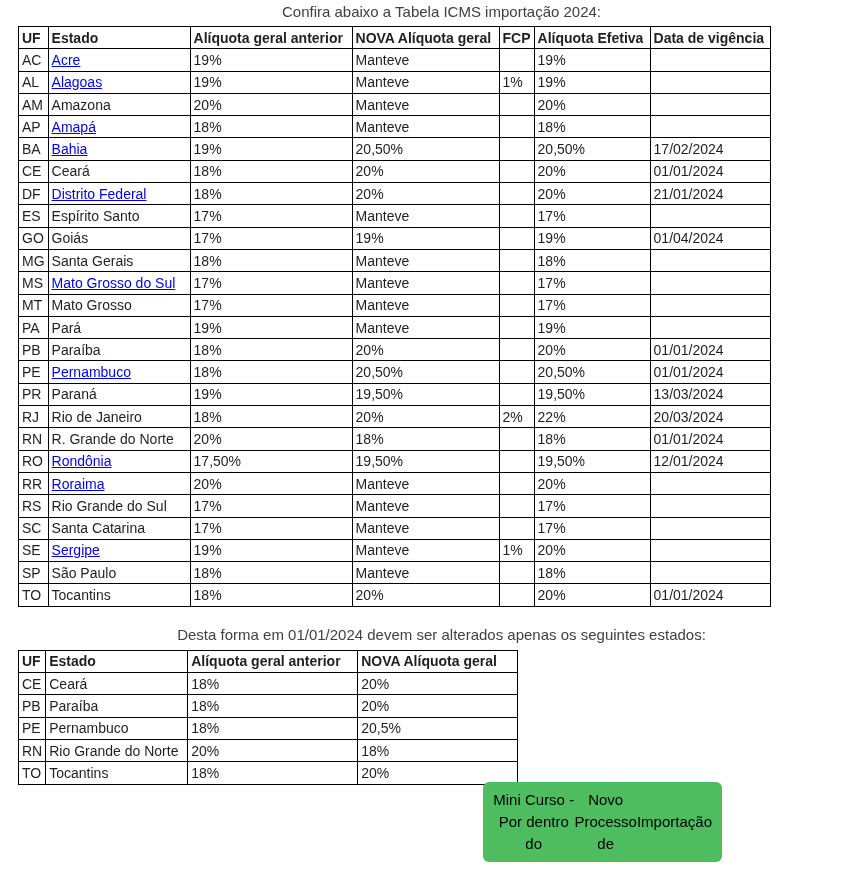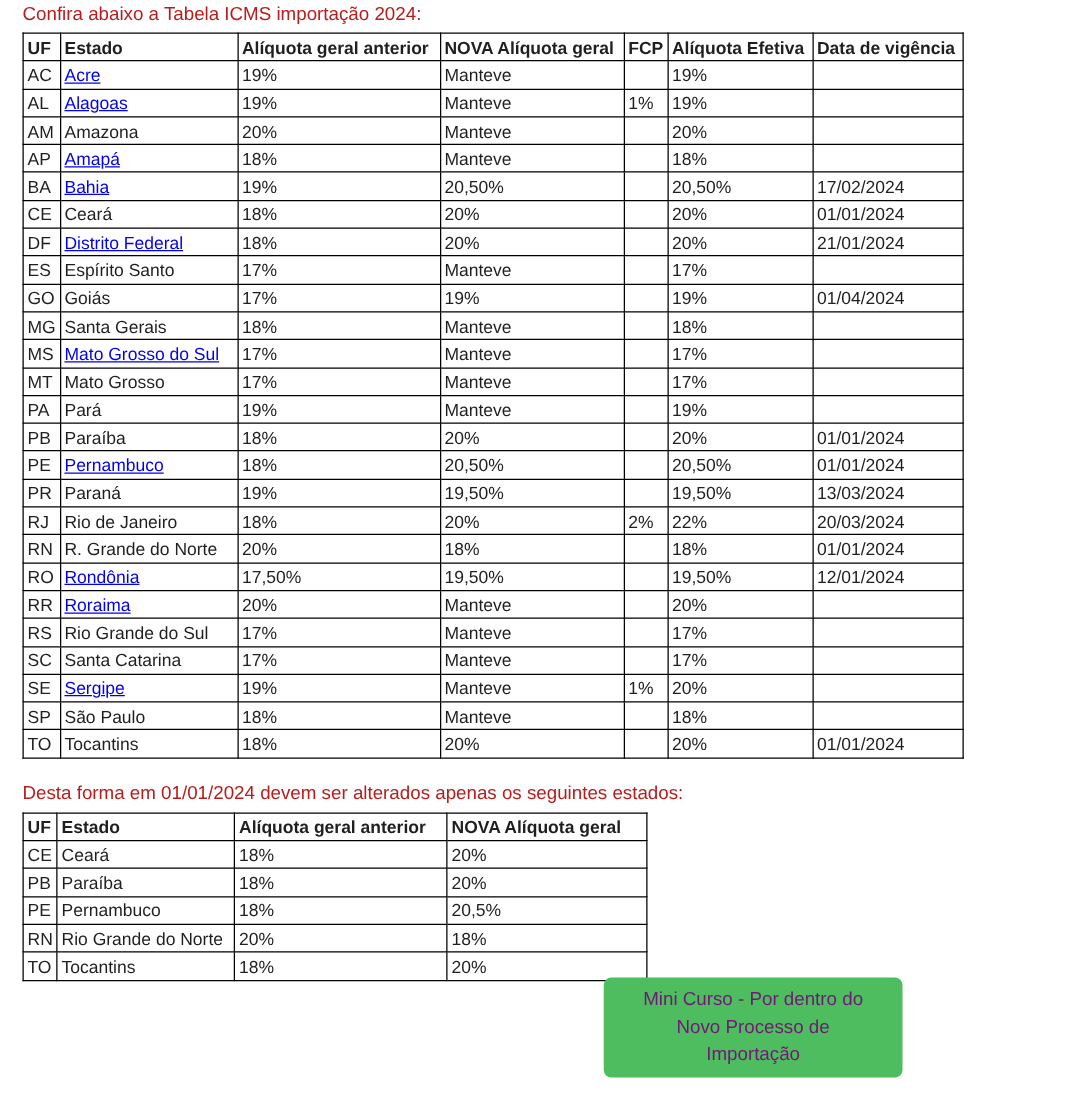--- a/index.html
+++ b/index.html
@@ -15,21 +15,22 @@
   .page {
     position: relative;
     width: 865px;
     height: 877px;
     padding: 2px 0 0 18px;
   }
   .intro {
     font-size: 15px;
     line-height: 20px;
     margin: 0 0 4px 0;
-    color: #b91c1c;
+    color: #404040;
+    text-align: center;
   }
   .intro.second {
     margin: 18px 0 5px 0;
   }
   table {
     border-collapse: collapse;
     table-layout: fixed;
     font-size: 14px;
     color: #1f1f1f;
     padding-left: 16px;
@@ -51,27 +52,27 @@
   }
   .cta-button {
     position: absolute;
     left: 483px;
     top: 782px;
     width: 239px;
     height: 80px;
     background: #4DBD5F;
     border: none;
     border-radius: 6px;
-    color: #701a75;
+    color: #000000;
     font-family: "Liberation Sans", "DejaVu Sans", sans-serif;
     font-size: 15px;
     line-height: 22px;
     text-align: center;
     display: flex;
-    flex-direction: column;
+    flex-direction: row;
     justify-content: center;
     align-items: center;
     cursor: pointer;
     padding: 4px 10px;
   }
 </style>
 </head>
 <body>
 
 <div class="page">

